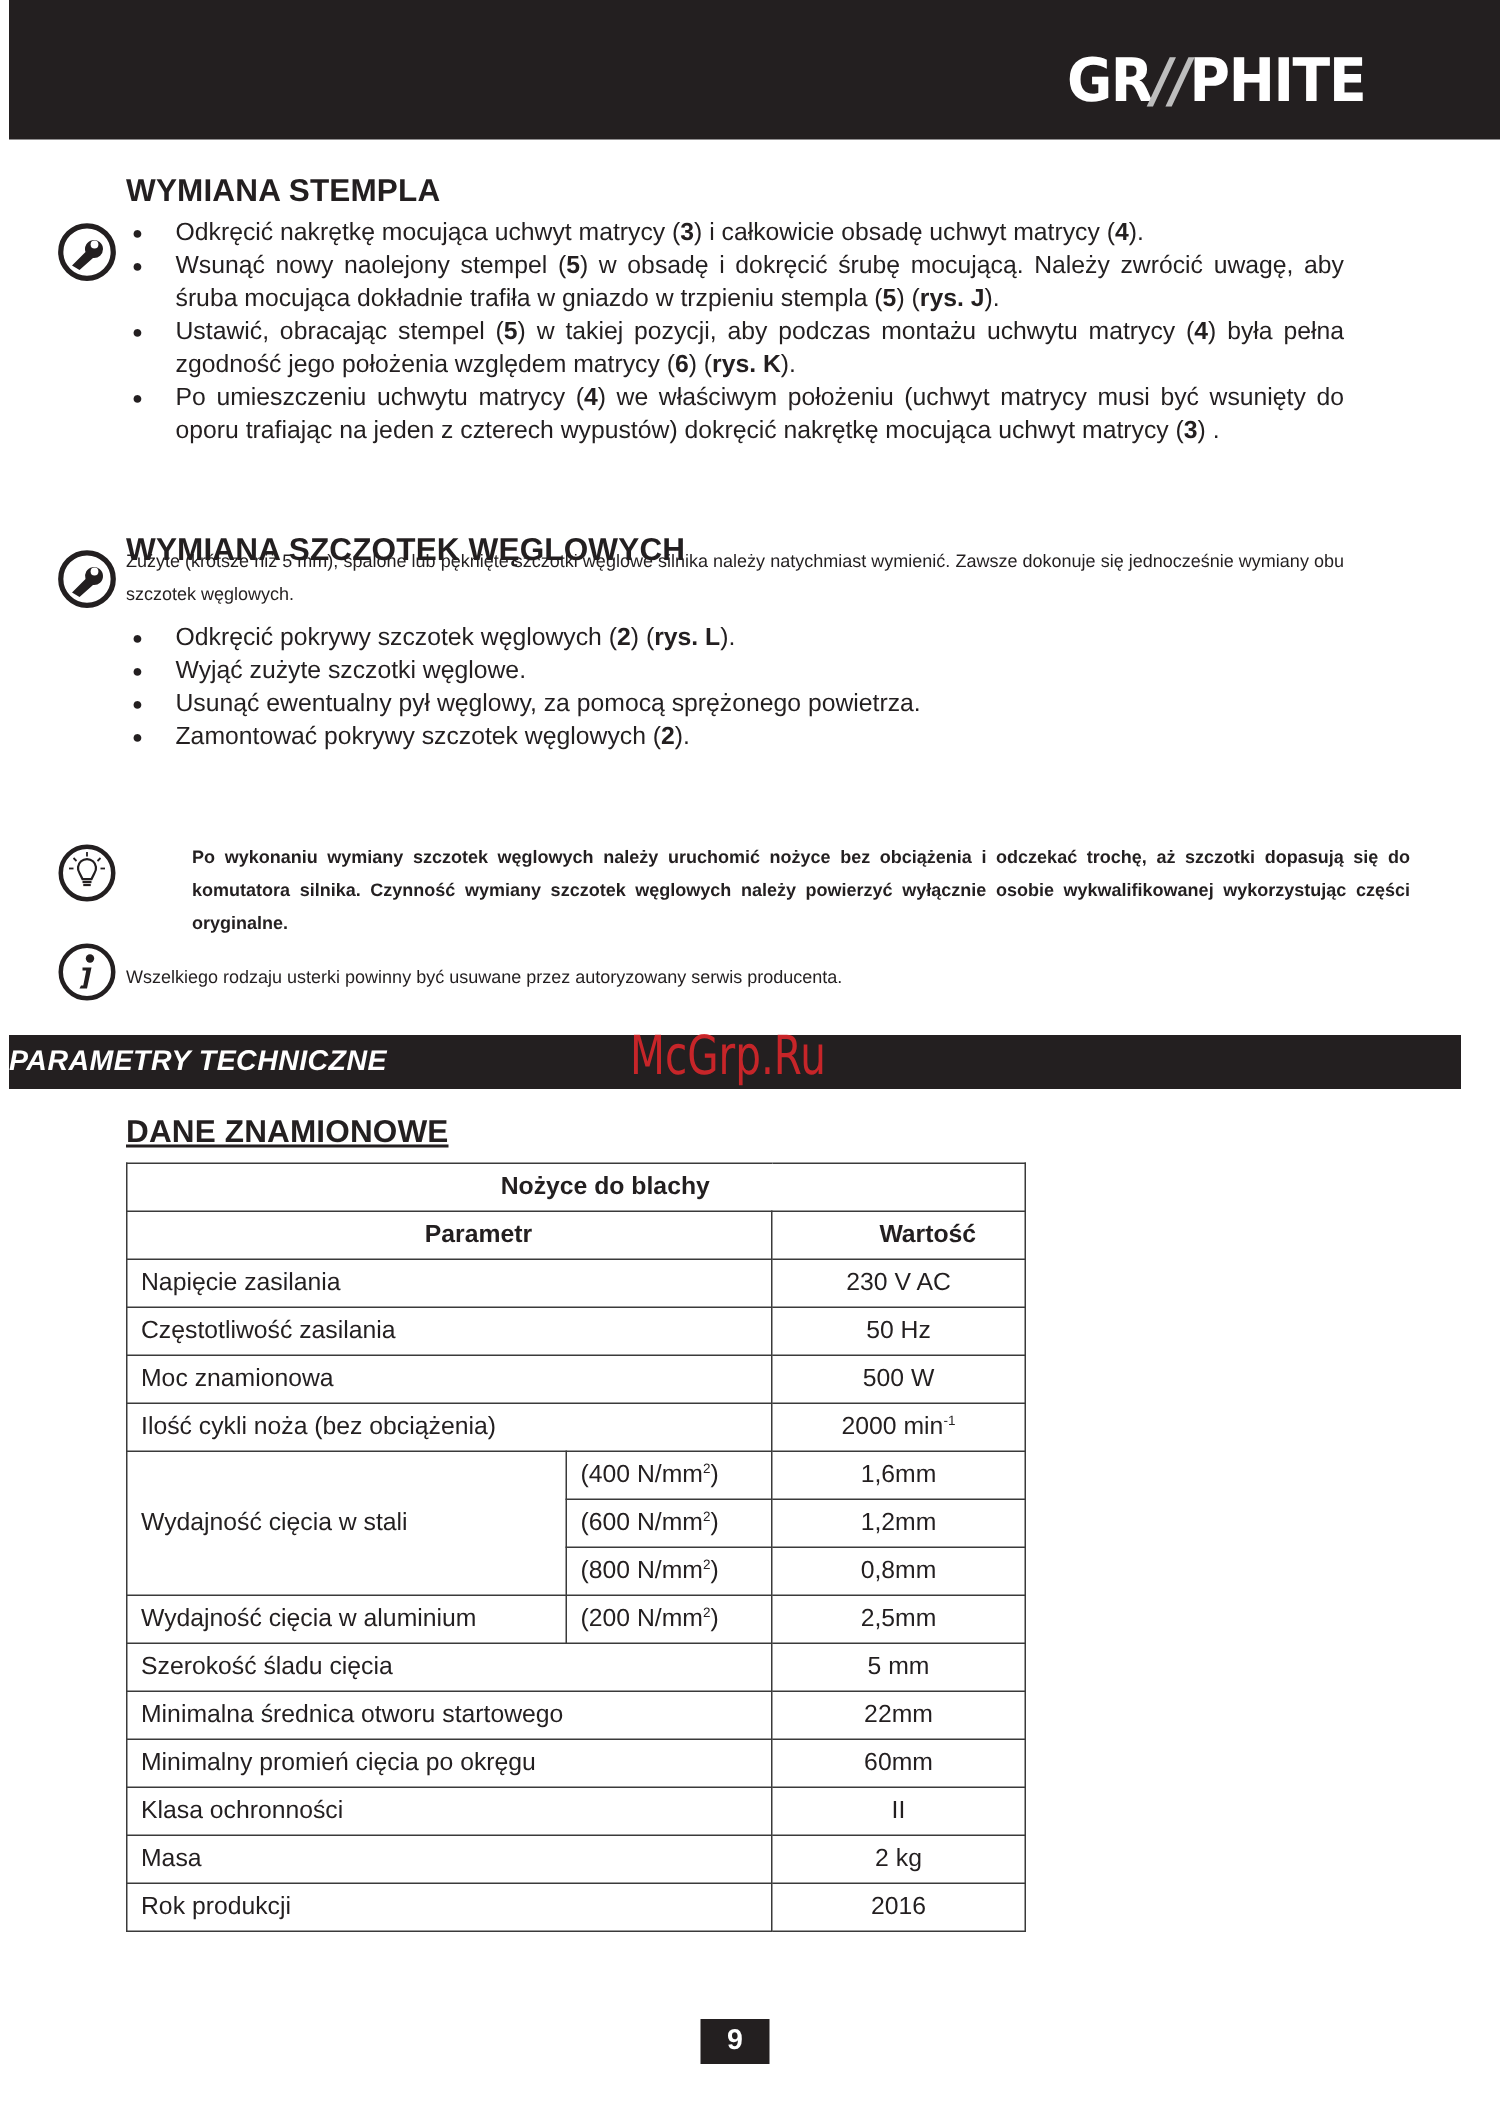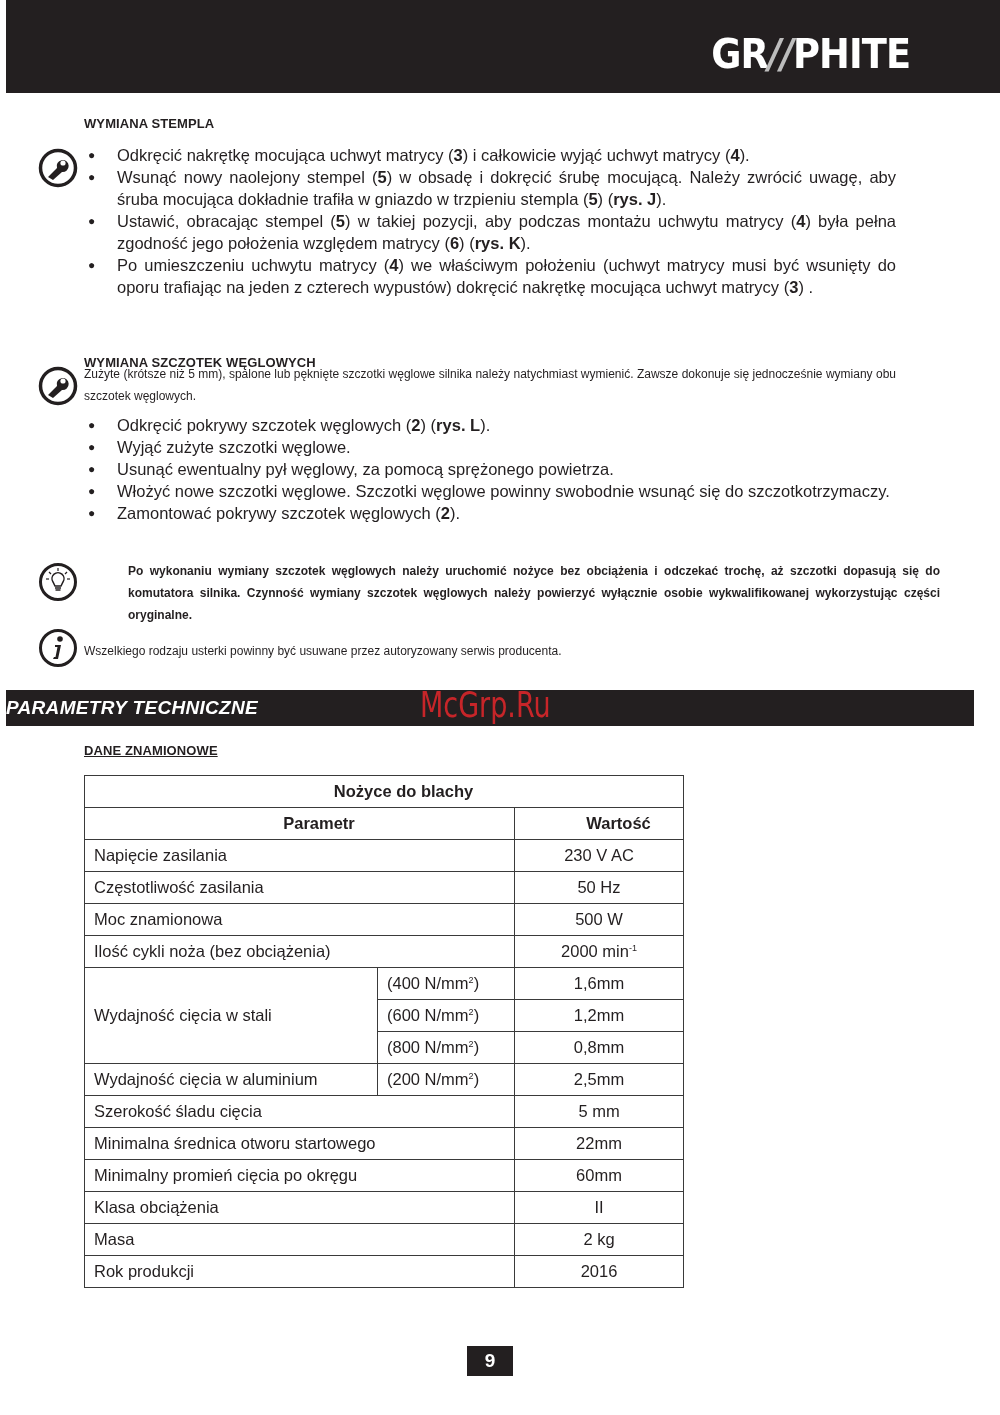--- a/index.html
+++ b/index.html
@@ -13,21 +13,21 @@
     padding-left: 16px;
   }
   .logo {
     position: absolute; right: 100px; top: 34px; height: 40px;
     display: flex; align-items: center;
     font-family: "DejaVu Sans", sans-serif; font-weight: bold; font-size: 40px;
     color: #ffffff; letter-spacing: -1px; transform: scaleX(0.92); transform-origin: right center;
   }
   .logo .slash { color: #bdbdbd; font-style: italic; }
   .section-heading {
-    position: absolute; left: 84px; font-weight: bold; font-size: 13px; letter-spacing: 0.1px;
+    position: absolute; left: 84px; font-weight: bold; font-size: 21px; letter-spacing: 0.1px;
   }
   .round-icon {
     position: absolute; left: 38px; width: 40px; height: 40px;
   }
   .bullet-list {
     position: absolute; left: 84px; width: 812px; margin: 0; padding: 0; list-style: none;
     font-size: 16.5px; line-height: 22px;
   }
   .bullet-list li { position: relative; padding-left: 33px; }
   .bullet-list li::before {
@@ -78,38 +78,37 @@
   </div>
 </div>
 
 <div class="section-heading" style="top:116px;">WYMIANA STEMPLA</div>
 <svg class="round-icon" style="top:148px;" viewBox="0 0 40 40">
   <circle cx="20" cy="20" r="17.5" fill="none" stroke="#231f20" stroke-width="3.5"></circle>
   <path d="M10 29 L19 20 A6 6 0 1 1 24 24 L15 32 Z" fill="#231f20"></path>
   <circle cx="25" cy="15" r="2.6" fill="#ffffff"></circle>
 </svg>
 <ul class="bullet-list justify" style="top:144px;">
-    <li><span>Odkręcić nakrętkę mocująca uchwyt matrycy (</span><b>3</b><span>) i całkowicie wyjąć uchwyt matrycy (</span><b>4</b><span>).</span></li>
+    <li><span>Odkręcić nakrętkę mocująca uchwyt matrycy (</span><b>3</b><span>) i całkowicie obsadę uchwyt matrycy (</span><b>4</b><span>).</span></li>
     <li><span>Wsunąć nowy naolejony stempel (</span><b>5</b><span>) w obsadę i dokręcić śrubę mocującą. Należy zwrócić uwagę, aby śruba mocująca dokładnie trafiła w gniazdo w trzpieniu stempla (</span><b>5</b><span>) (</span><b>rys. J</b><span>).</span></li>
     <li><span>Ustawić, obracając stempel (</span><b>5</b><span>) w takiej pozycji, aby podczas montażu uchwytu matrycy (</span><b>4</b><span>) była pełna zgodność jego położenia względem matrycy (</span><b>6</b><span>) (</span><b>rys. K</b><span>).</span></li>
     <li><span>Po umieszczeniu uchwytu matrycy (</span><b>4</b><span>) we właściwym położeniu (uchwyt matrycy musi być wsunięty do oporu trafiając na jeden z czterech wypustów) dokręcić nakrętkę mocująca uchwyt matrycy (</span><b>3</b><span>) .</span></li>
   </ul>
 
 <div class="section-heading" style="top:355px;">WYMIANA SZCZOTEK WĘGLOWYCH</div>
 <svg class="round-icon" style="top:366px;" viewBox="0 0 40 40">
   <circle cx="20" cy="20" r="17.5" fill="none" stroke="#231f20" stroke-width="3.5"></circle>
   <path d="M10 29 L19 20 A6 6 0 1 1 24 24 L15 32 Z" fill="#231f20"></path>
   <circle cx="25" cy="15" r="2.6" fill="#ffffff"></circle>
 </svg>
 <div class="para justify" style="top:363px;">Zużyte (krótsze niż 5 mm), spalone lub pęknięte szczotki węglowe silnika należy natychmiast wymienić. Zawsze dokonuje się jednocześnie wymiany obu szczotek węglowych.</div>
 <ul class="bullet-list justify" style="top:414px;">
     <li><span>Odkręcić pokrywy szczotek węglowych (</span><b>2</b><span>) (</span><b>rys. L</b><span>).</span></li>
     <li><span>Wyjąć zużyte szczotki węglowe.</span></li>
     <li><span>Usunąć ewentualny pył węglowy, za pomocą sprężonego powietrza.</span></li>
-    <li><span>Włożyć nowe szczotki węglowe. Szczotki węglowe powinny swobodnie wsunąć się do szczotkotrzymaczy.</span></li>
     <li><span>Zamontować pokrywy szczotek węglowych (</span><b>2</b><span>).</span></li>
   </ul>
 
 <svg class="round-icon" style="top:562px;" viewBox="0 0 40 40">
   <circle cx="20" cy="20" r="17.5" fill="none" stroke="#231f20" stroke-width="3"></circle>
   <path d="M15 20 A6 6 0 1 1 25 20 L23 24 L17 24 Z" fill="none" stroke="#231f20" stroke-width="1.5"></path>
   <line x1="17" y1="26" x2="23" y2="26" stroke="#231f20" stroke-width="1.5"></line>
   <line x1="17.5" y1="28" x2="22.5" y2="28" stroke="#231f20" stroke-width="1.5"></line>
   <line x1="20" y1="6" x2="20" y2="9" stroke="#231f20" stroke-width="1.2"></line>
   <line x1="11" y1="10" x2="13" y2="12" stroke="#231f20" stroke-width="1.2"></line>
@@ -182,21 +181,21 @@
       </tr>
       <tr>
         <td colspan="2">Minimalna średnica otworu startowego</td>
         <td class="val">22mm</td>
       </tr>
       <tr>
         <td colspan="2">Minimalny promień cięcia po okręgu</td>
         <td class="val">60mm</td>
       </tr>
       <tr>
-        <td colspan="2">Klasa obciążenia</td>
+        <td colspan="2">Klasa ochronności</td>
         <td class="val">II</td>
       </tr>
       <tr>
         <td colspan="2">Masa</td>
         <td class="val">2 kg</td>
       </tr>
       <tr>
         <td colspan="2">Rok produkcji</td>
         <td class="val">2016</td>
       </tr>

